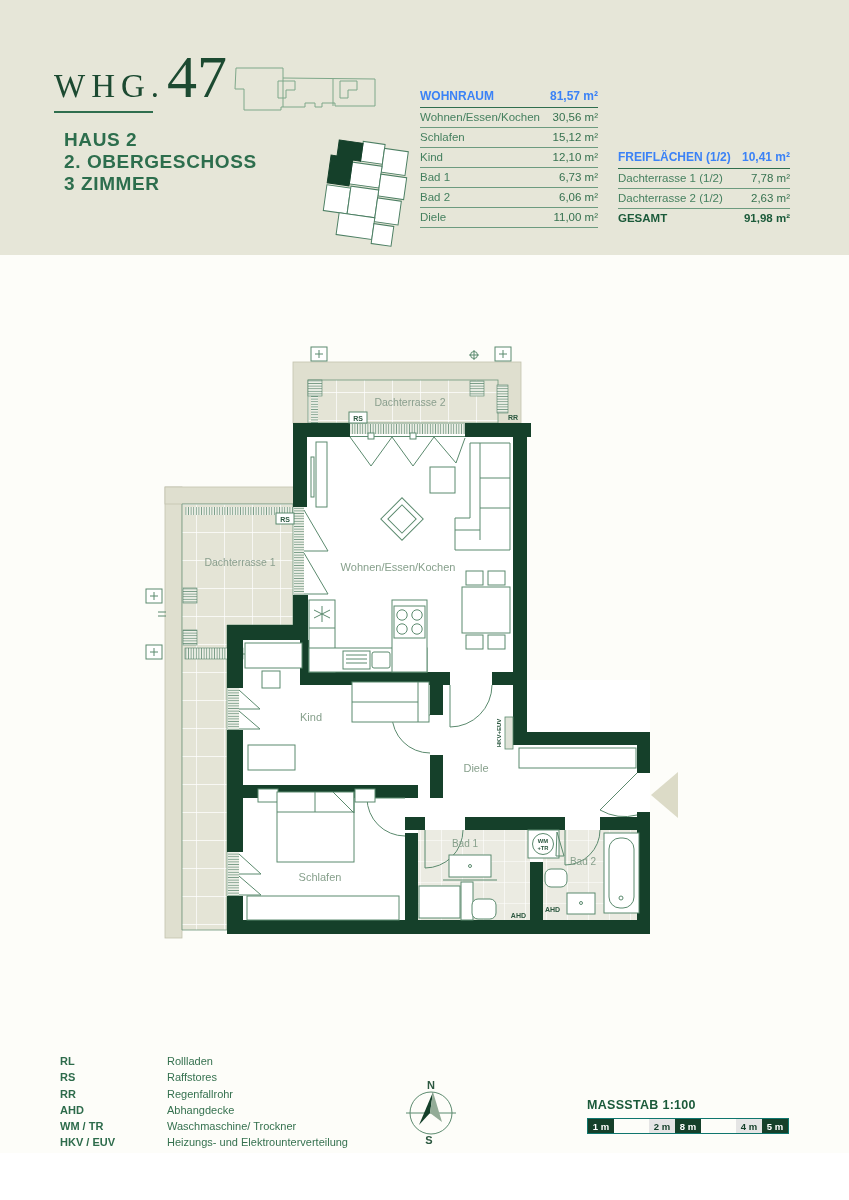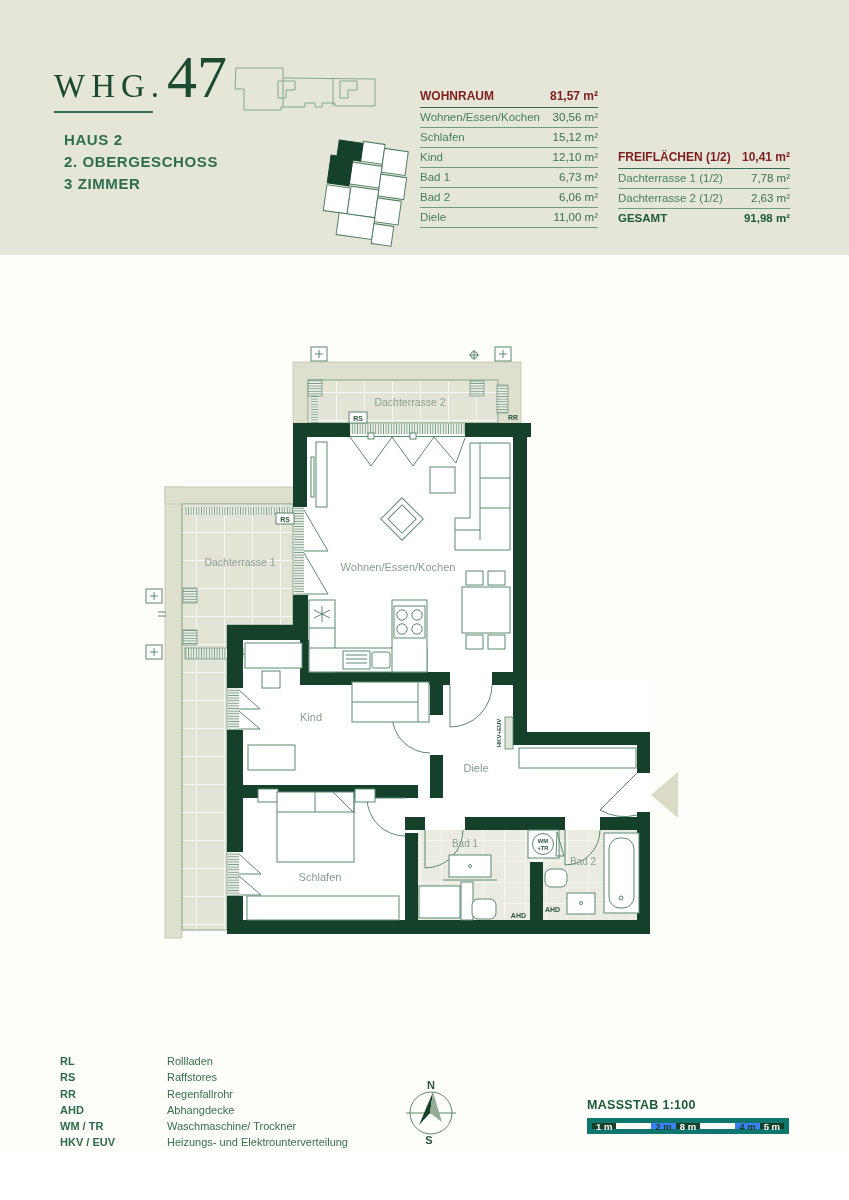--- a/index.html
+++ b/index.html
@@ -5,47 +5,47 @@
   html,body{margin:0;padding:0;background:#ffffff;}
   .page{position:relative;width:849px;height:1153px;background:#fdfdf9;overflow:hidden;
         font-family:"Liberation Sans",sans-serif;color:#35714f;}
   .abs{position:absolute;}
   
   .band{left:0;top:0;width:849px;height:255px;background:#e6e6d8;}
   .logo{left:54px;top:50px;display:flex;align-items:baseline;color:#1c4a31;}
   .logo .whg{font-family:"Liberation Serif",serif;font-size:33px;letter-spacing:6px;font-weight:400;}
   .logo .num{font-family:"Liberation Serif",serif;font-size:60px;font-weight:400;line-height:0.9;margin-left:2px;}
   .logo-rule{left:54px;top:111px;width:99px;height:1.6px;background:#2f6e4e;}
-  .haus{left:64px;top:129px;font-size:15px;font-weight:700;letter-spacing:0.6px;
+  .haus{left:64px;top:129px;font-size:19px;font-weight:700;letter-spacing:0.6px;
         color:#2d6e4d;line-height:22px;white-space:nowrap;}
   
   .tbl{font-size:11.5px;}
   .tbl .trow{display:flex;justify-content:space-between;align-items:baseline;
              padding:3px 0 4px 0;border-bottom:1px solid #6d9b7f;}
   .tbl .trow.head{font-weight:700;font-size:12px;color:#1b5a3a;border-bottom:1.7px solid #2f6e4e;}
   .tbl .lab{color:#45805f;}
   .tbl .val{color:#35714f;}
-  .tbl .trow.head .lab,.tbl .trow.head .val{color:#7f1d1d;}
+  .tbl .trow.head .lab,.tbl .trow.head .val{color:#3b82f6;}
   .tbl .trow.total{font-weight:700;color:#1b5a3a;border-bottom:none;}
   .tbl .trow.total .lab,.tbl .trow.total .val{color:#1b5a3a;}
   .t-wohn{left:420px;top:86px;width:178px;}
   .t-frei{left:618px;top:147px;width:172px;}
   
   .legend{left:60px;top:1053px;font-size:11px;line-height:16.3px;}
   .legend .lrow{display:flex;}
   .legend .abbr{width:63px;font-weight:700;color:#2d6b4b;}
   .legend .desc{color:#35714f;padding-left:44px;}
   
   .scale{left:587px;top:1098px;}
   .scale .stitle{font-size:12.5px;font-weight:700;color:#1b5a3a;letter-spacing:0.3px;}
-  .scale .sbar{margin-top:6px;display:flex;width:202px;height:16px;border:5px solid #0f766e;box-sizing:border-box;}
+  .scale .sbar{margin-top:6px;display:flex;width:202px;height:16px;border:1px solid #0f766e;box-sizing:border-box;}
   .scale .seg{flex:1;display:flex;align-items:center;justify-content:center;
               font-size:9.5px;font-weight:600;}
   .scale .seg.dark{background:#15402a;color:#ffffff;}
-  .scale .seg.light{background:#3b82f6;color:#15402a;margin-left:35px;}
+  .scale .seg.light{background:#e5e5e5;color:#15402a;margin-left:35px;}
   
   svg{display:block;}
   .plan{left:0;top:0;}
   .wall{fill:#15402a;}
   .fz{stroke:#5b8a6e;stroke-width:1;fill:none;}
   .fzw{stroke:#5b8a6e;stroke-width:1;fill:#ffffff;}
   .thin{stroke:#6d967c;stroke-width:0.8;fill:none;}
   .bandfill{fill:#dfdfcf;stroke:#c2c2ae;stroke-width:0.8;}
   .roomlabel{font-family:"Liberation Sans",sans-serif;font-size:11px;fill:#87a08c;text-anchor:middle;}
   .terlabel{font-family:"Liberation Sans",sans-serif;font-size:10.5px;fill:#8a9f8e;text-anchor:middle;}

